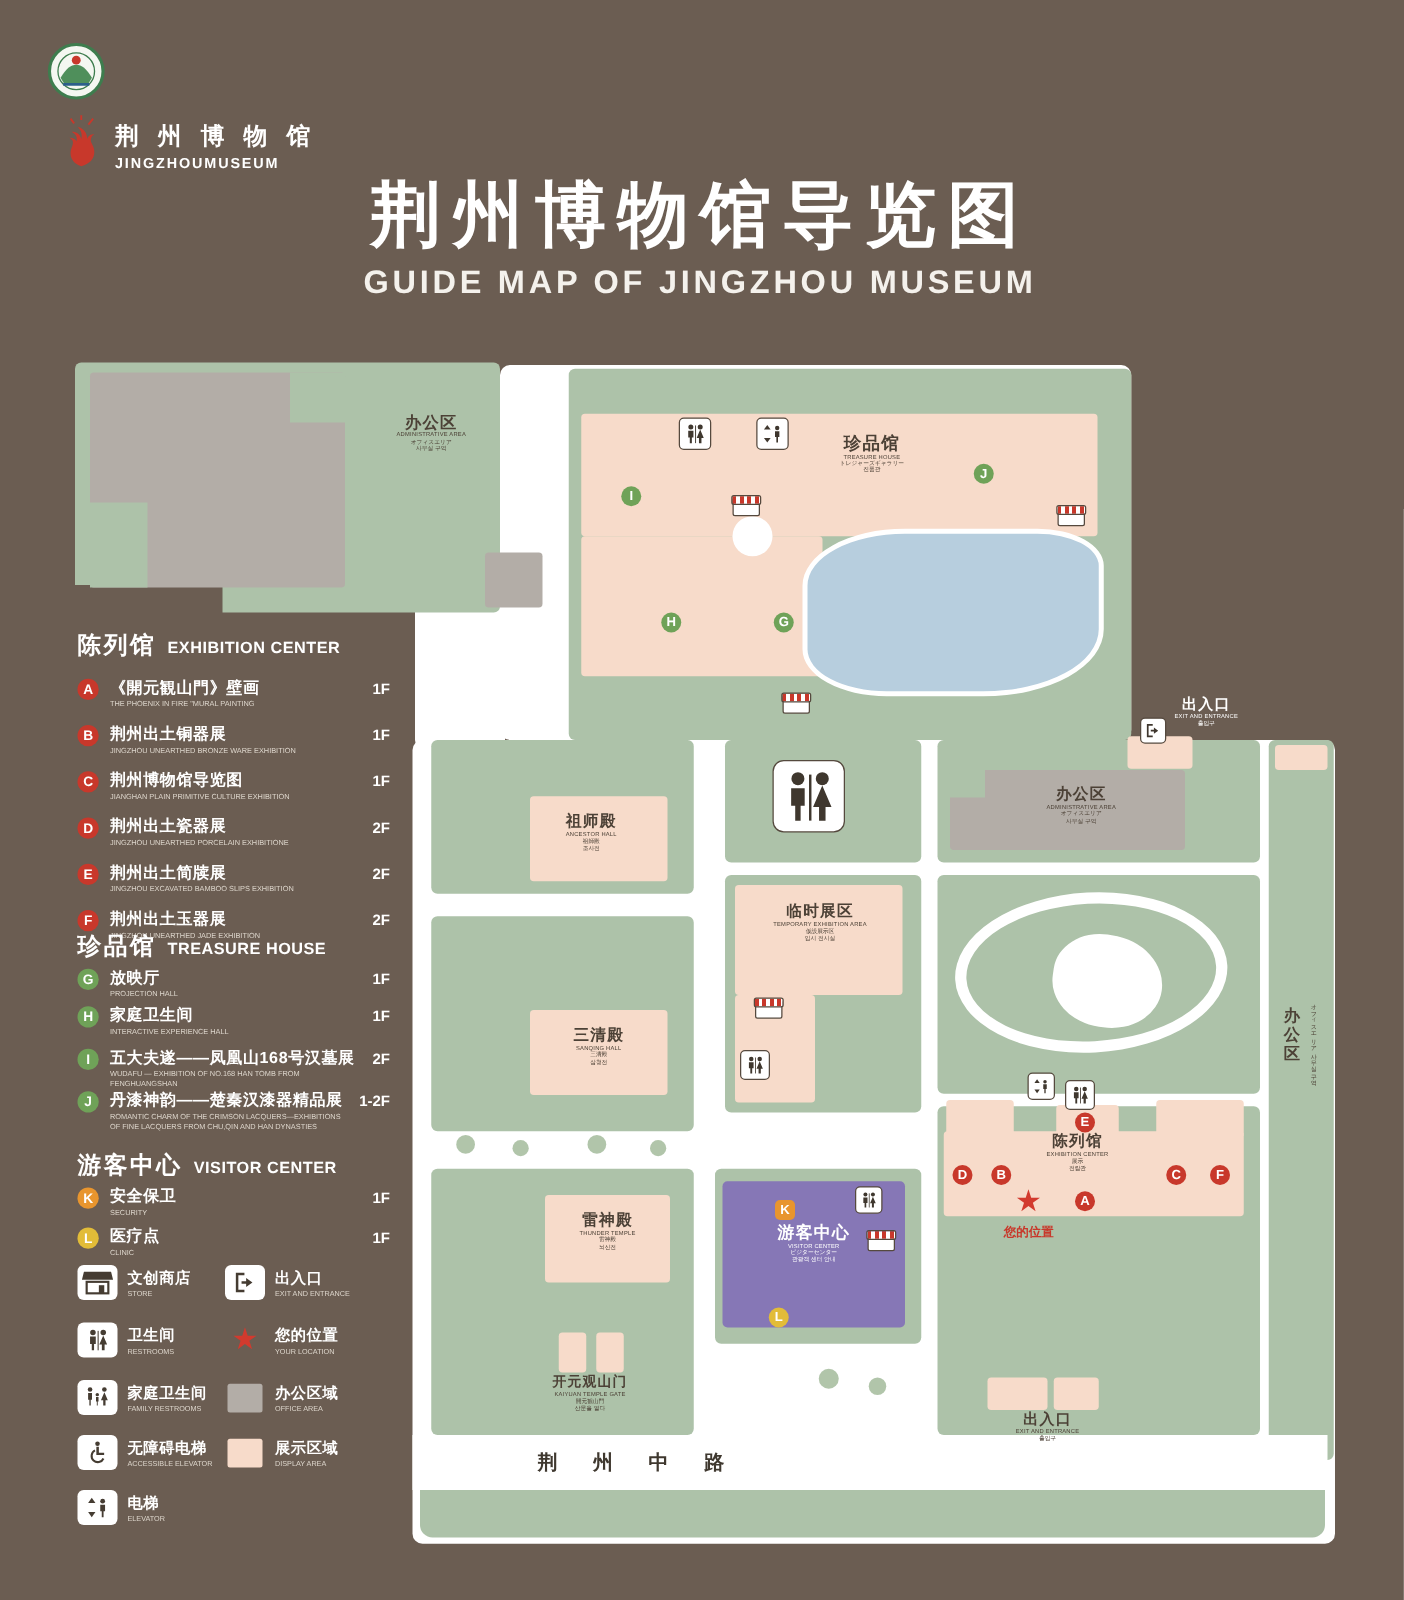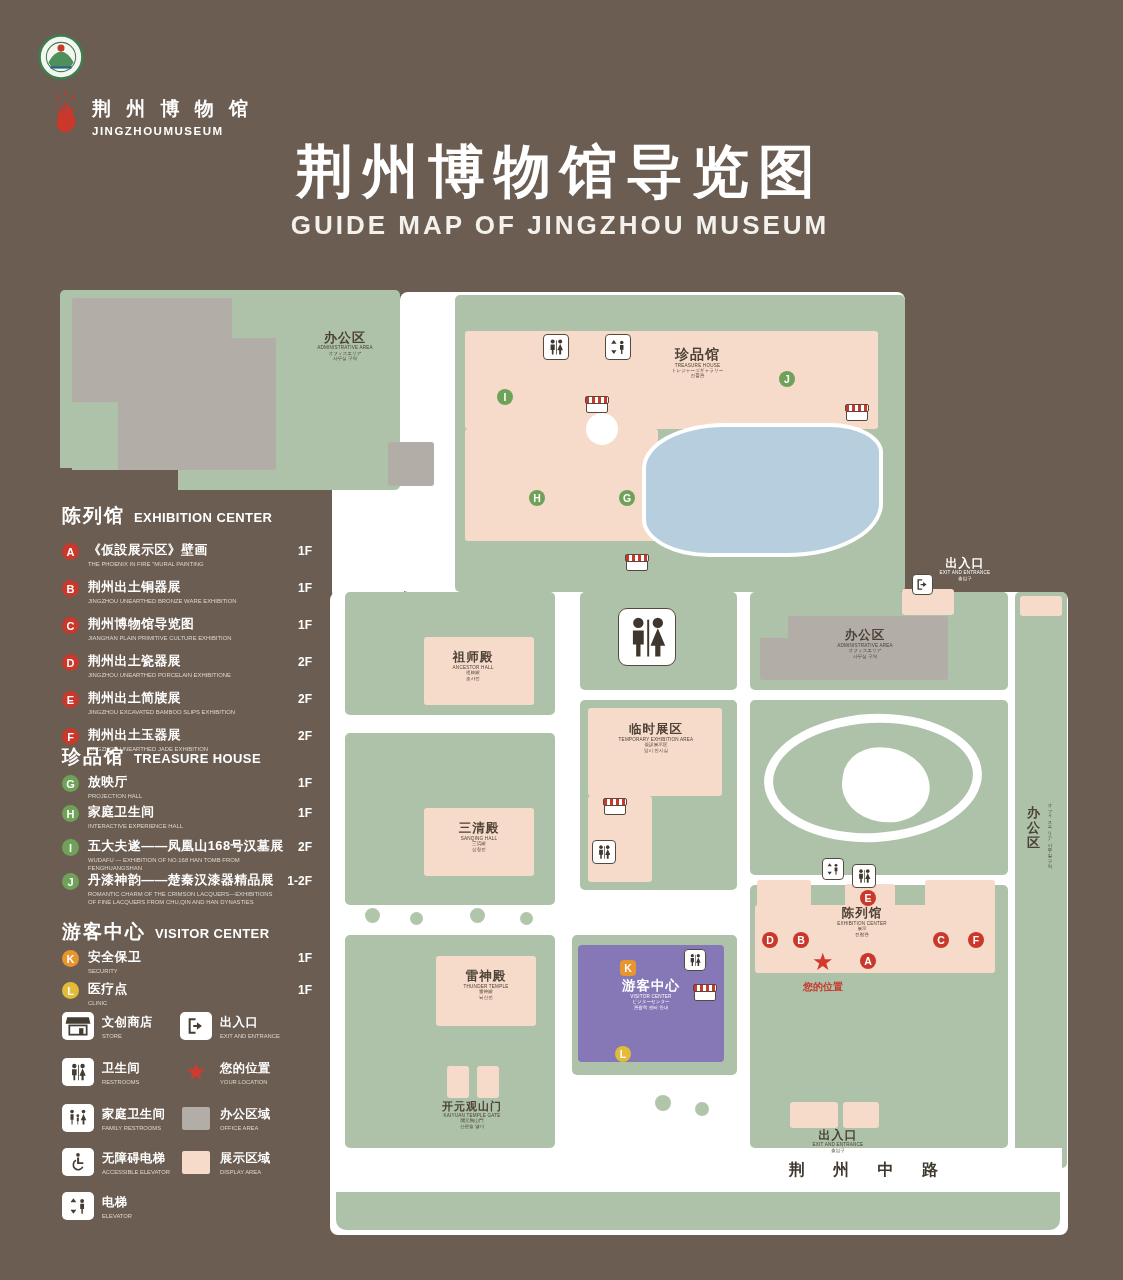--- a/index.html
+++ b/index.html
@@ -313,31 +313,31 @@
   </div>
 
   <div class="tree" style="left:365px;top:908px;width:15px;height:15px"></div>
   <div class="tree" style="left:410px;top:912px;width:13px;height:13px"></div>
   <div class="tree" style="left:470px;top:908px;width:15px;height:15px"></div>
   <div class="tree" style="left:520px;top:912px;width:13px;height:13px"></div>
   <div class="tree" style="left:655px;top:1095px;width:16px;height:16px"></div>
   <div class="tree" style="left:695px;top:1102px;width:14px;height:14px"></div>
 
   <div class="abs wht" style="left:330px;top:1148px;width:732px;height:44px;border-radius:0"></div>
-  <div class="abs" style="left:430px;top:1160px;width:520px;text-align:right;color:#3f382f;font-size:16px;font-weight:bold;letter-spacing:12px">荆 州 中 路</div>
+  <div class="abs" style="left:430px;top:1160px;width:520px;text-align:left;color:#3f382f;font-size:16px;font-weight:bold;letter-spacing:12px">荆 州 中 路</div>
   <div class="abs grn" style="left:336px;top:1192px;width:724px;height:38px;border-radius:0 0 10px 10px"></div>
 
   <div class="sec" style="left:62px;top:503px">
     <span class="z">陈列馆</span>
     <span class="e">EXHIBITION CENTER</span>
   </div>
   <div class="li" style="left:62px;top:542px">
     <span class="bd r">A</span>
     <span class="tx">
-        <span class="tz" style="display:block">《仮設展示区》壁画</span>
+        <span class="tz" style="display:block">《開元観山門》壁画</span>
     <span class="te" style="display:block">THE PHOENIX IN FIRE "MURAL PAINTING</span>
       </span>
     <span class="fl">1F</span>
   </div>
   <div class="li" style="left:62px;top:579px">
     <span class="bd r">B</span>
     <span class="tx">
         <span class="tz" style="display:block">荆州出土铜器展</span>
     <span class="te" style="display:block">JINGZHOU UNEARTHED BRONZE WARE EXHIBITION</span>
       </span>

